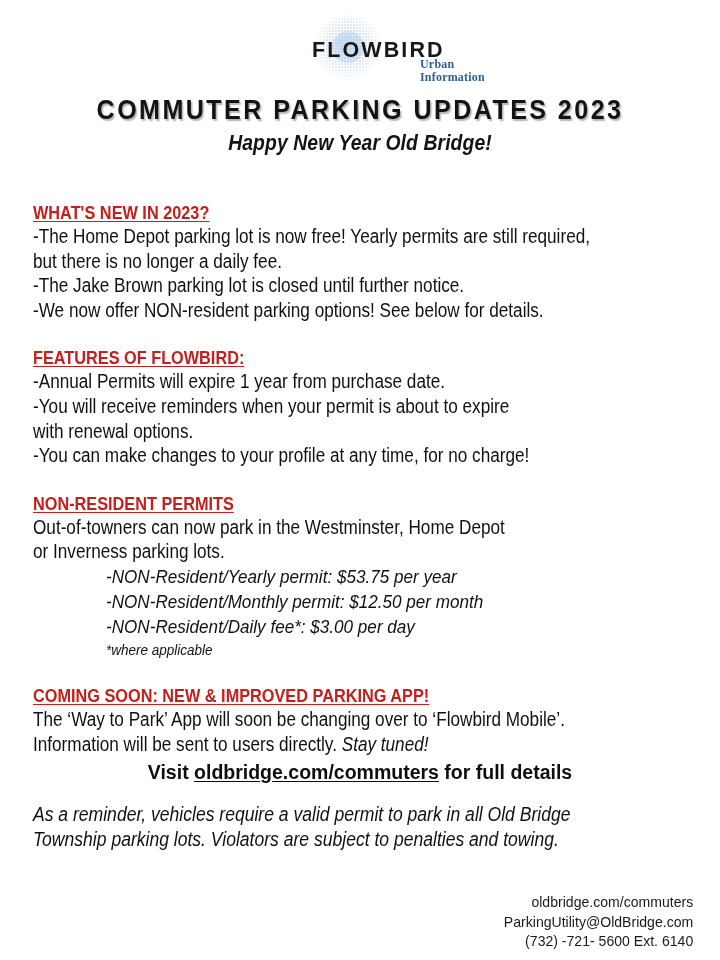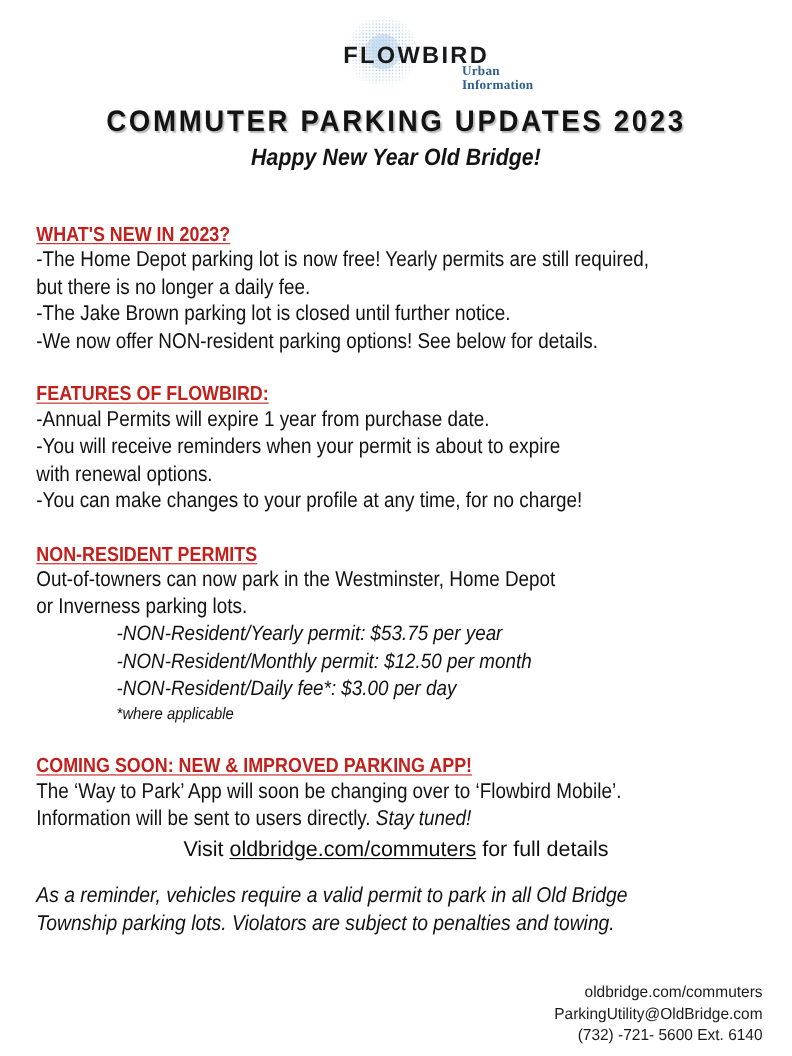--- a/index.html
+++ b/index.html
@@ -158,21 +158,21 @@
   
   .visit-block {
     position: absolute;
     left: 0;
     top: 760px;
     width: 720px;
     text-align: center;
   }
   .visit-line {
     font-family: "Liberation Sans", sans-serif;
-    font-weight: normal;
+    font-weight: bold;
     font-size: 19.5px;
     line-height: 25px;
     color: #0e0e0e;
     white-space: nowrap;
   }
   .visit-link { text-decoration: underline; text-underline-offset: 2px; }
 
   
   .reminder {
     position: absolute;

